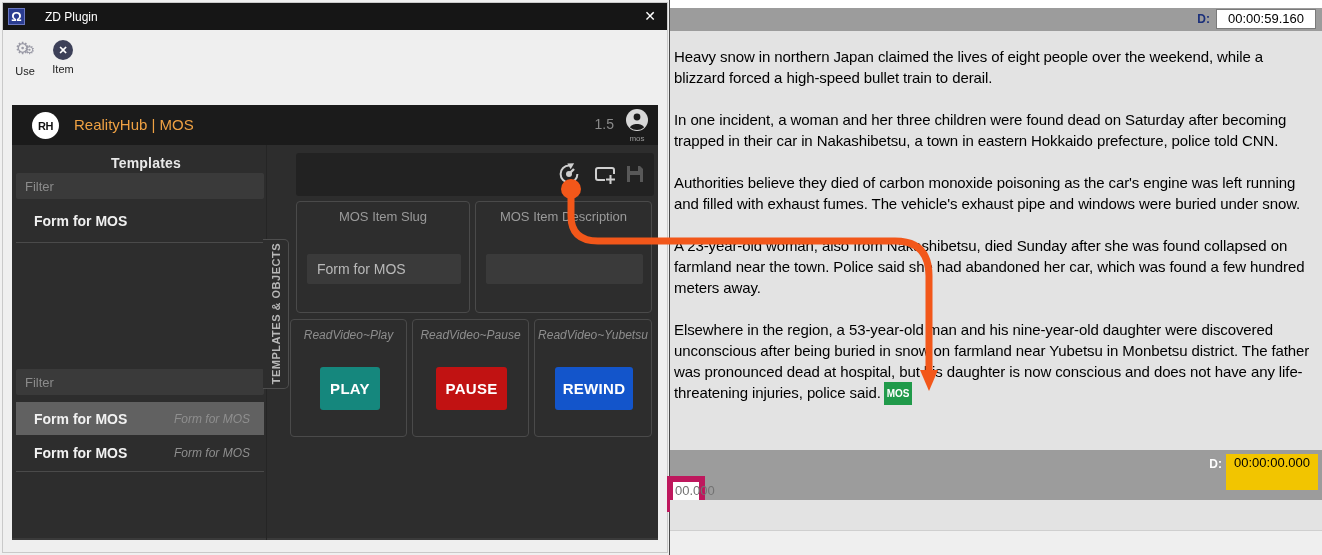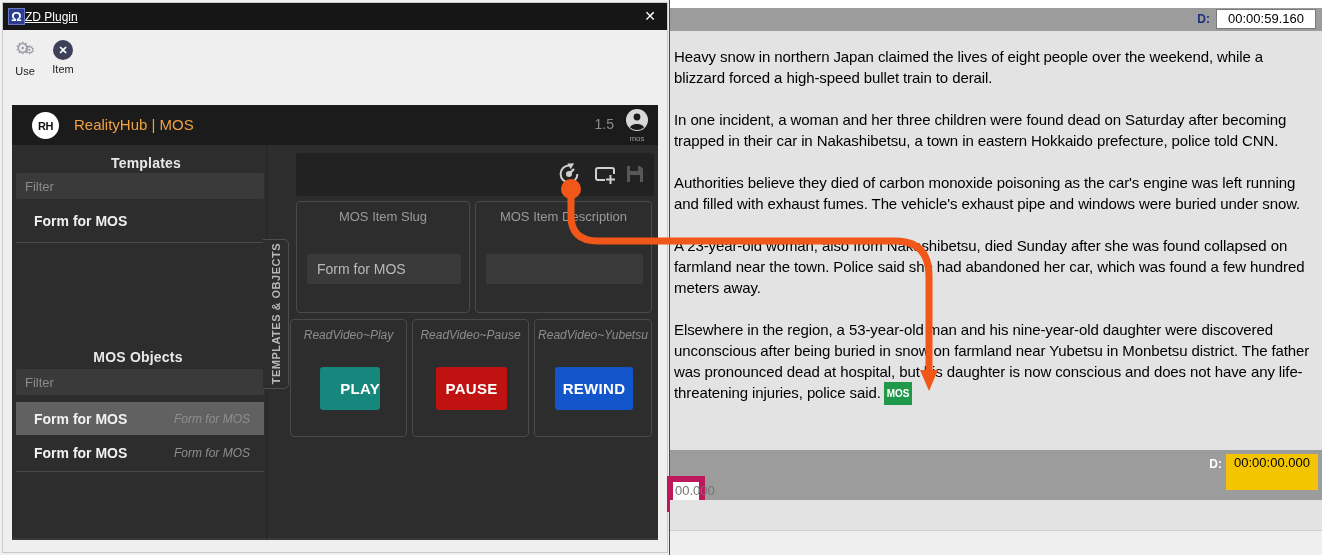--- a/index.html
+++ b/index.html
@@ -3,21 +3,21 @@
 <meta charset="utf-8">
 <style>
   * { margin:0; padding:0; box-sizing:border-box; }
   html,body { width:1322px; height:555px; background:#f0f0f0; font-family:"Liberation Sans", sans-serif; overflow:hidden; }
   .stage { position:absolute; left:0; top:0; width:1322px; height:555px; }
 
   
   .win { position:absolute; left:2px; top:2px; width:666px; height:551px; background:#efefef; border:1px solid #c9c9c9; }
   .titlebar { position:absolute; left:0; top:0; width:664px; height:27px; background:#161616; display:flex; align-items:center; }
   .omega-box { width:17px; height:17px; margin-left:5px; background:#2b3d91; border:1px solid #6a77c0; color:#fff; font-size:13px; font-weight:bold; display:flex; align-items:center; justify-content:center; }
-  .title-text { color:#fff; font-size:12px; margin-left:0;text-decoration:underline; }
+  .title-text { color:#fff; font-size:12px; margin-left:20px; }
   .title-close { position:absolute; right:8px; top:4px; width:18px; height:18px; color:#fff; font-size:14px; text-align:center; line-height:18px; cursor:default; }
 
   .appbar { position:absolute; left:0; top:27px; width:664px; height:70px; background:#efefef; }
   .tool { position:absolute; top:8px; width:40px; text-align:center; }
   .tool .lbl { font-size:11px; color:#222; margin-top:3px; }
   .gears { font-size:17px; color:#9a9aa6; line-height:22px; height:24px; }
   .gears .g2 { font-size:12px; margin-left:-6px; }
   .closeicon { width:20px; height:20px; margin:2px auto 2px; background:#3c4058; border-radius:50%; color:#fff; font-size:11px; font-weight:bold; line-height:20px; }
 
   
@@ -114,21 +114,20 @@
             <path d="M5 19.5 C6 14.8 18 14.8 19 19.5 A 11 11 0 0 1 5 19.5 Z" fill="#1b1b1b"></path>
           </svg>
           <div class="u-label">mos</div>
         </div>
       </div>
 
       <div class="section-title" style="top:50px;padding-left:16px;">Templates</div>
       <input class="filter" style="top: 68px;" placeholder="Filter">
       <div class="tpl-item">Form for MOS</div>
 
-      <div class="section-title" style="top:244px;">MOS Objects</div>
       <input class="filter" style="top: 264px;" placeholder="Filter">
       <div class="obj-row sel" style="top:297px;">
         <span class="nm">Form for MOS</span>
         <span class="ds">Form for MOS</span>
       </div>
       <div class="obj-row" style="top:331px;">
         <span class="nm">Form for MOS</span>
         <span class="ds">Form for MOS</span>
       </div>
       <div class="obj-divider" style="top:366px;"></div>
@@ -162,21 +161,21 @@
         <div class="gtitle">MOS Item Slug</div>
         <input class="ginput" style="width: 154px;" value="Form for MOS">
       </div>
       <div class="gbox" style="left:463px; top:96px; width:177px; height:112px;">
         <div class="gtitle">MOS Item Description</div>
         <input class="ginput" style="width: 157px;" value="">
       </div>
 
       <div class="gbox" style="left:278px; top:214px; width:117px; height:118px;">
         <div class="gcaption">ReadVideo~Play</div>
-        <button class="bigbtn btn-play" style="left:29px; width:60px;text-align:right;">PLAY</button>
+        <button class="bigbtn btn-play" style="left:29px; width:60px;">PLAY</button>
       </div>
       <div class="gbox" style="left:400px; top:214px; width:117px; height:118px;">
         <div class="gcaption">ReadVideo~Pause</div>
         <button class="bigbtn btn-pause" style="left:23px; width:71px;">PAUSE</button>
       </div>
       <div class="gbox" style="left:522px; top:214px; width:118px; height:118px;">
         <div class="gcaption">ReadVideo~Yubetsu</div>
         <button class="bigbtn btn-rewind" style="left:20px; width:78px;">REWIND</button>
       </div>
 

